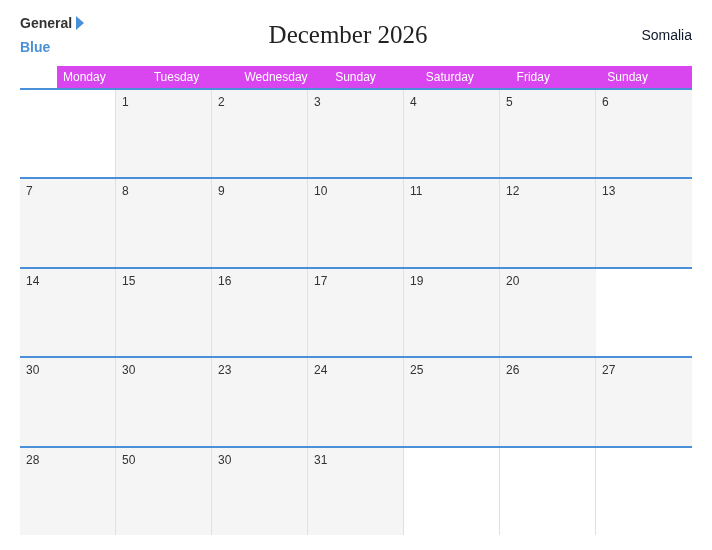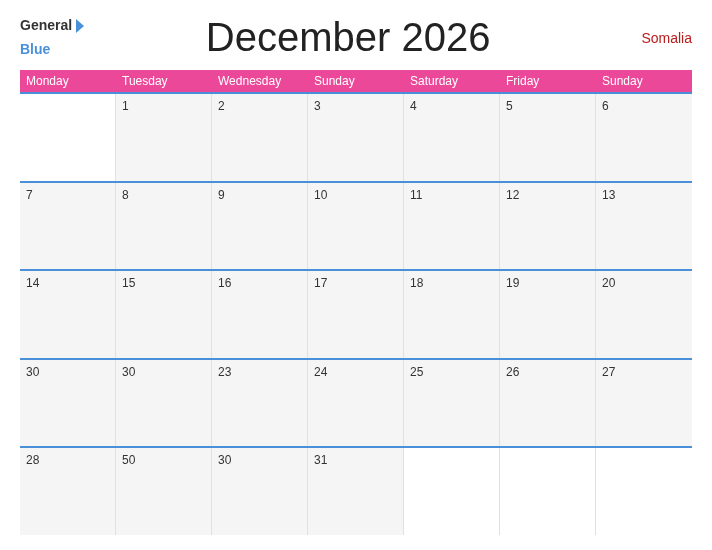--- a/index.html
+++ b/index.html
@@ -47,41 +47,43 @@
     }
     .logo-triangle {
       width: 0;
       height: 0;
       border-left: 8px solid #4a90d9;
       border-top: 7px solid transparent;
       border-bottom: 7px solid transparent;
       margin-left: 2px;
     }
     .title {
-      font-size: 40px;
+      font-size: 25px;
       font-weight: normal;
       color: #222;
       text-align: center;
       flex: 1;
+      font-family: Liberation Serif, serif;
     }
     .country {
       font-size: 14px;
-      color: #b91c1c;
+      color: #0f172a;
       text-align: right;
       min-width: 80px;
     }
     .calendar {
       flex: 1;
       display: flex;
       flex-direction: column;
     }
     .cal-header {
       display: grid;
       grid-template-columns: repeat(7, 1fr);
-      background: #ec4899;
+      background: #d946ef;
+      margin-left: 37px;
     }
     .cal-header-cell {
       color: #fff;
       font-size: 12px;
       padding: 4px 6px;
       font-weight: normal;
     }
     .cal-body {
       flex: 1;
       display: flex;
@@ -193,23 +195,20 @@
           <div class="cal-cell">
             <span class="day-num">15</span>
           </div>
           <div class="cal-cell">
             <span class="day-num">16</span>
           </div>
           <div class="cal-cell">
             <span class="day-num">17</span>
           </div>
           <div class="cal-cell">
-            <span class="day-num">18</span>
-          </div>
-          <div class="cal-cell">
             <span class="day-num">19</span>
           </div>
           <div class="cal-cell">
             <span class="day-num">20</span>
           </div>
         </div>
         <div class="cal-week">
           <div class="cal-cell">
             <span class="day-num">30</span>
           </div>

